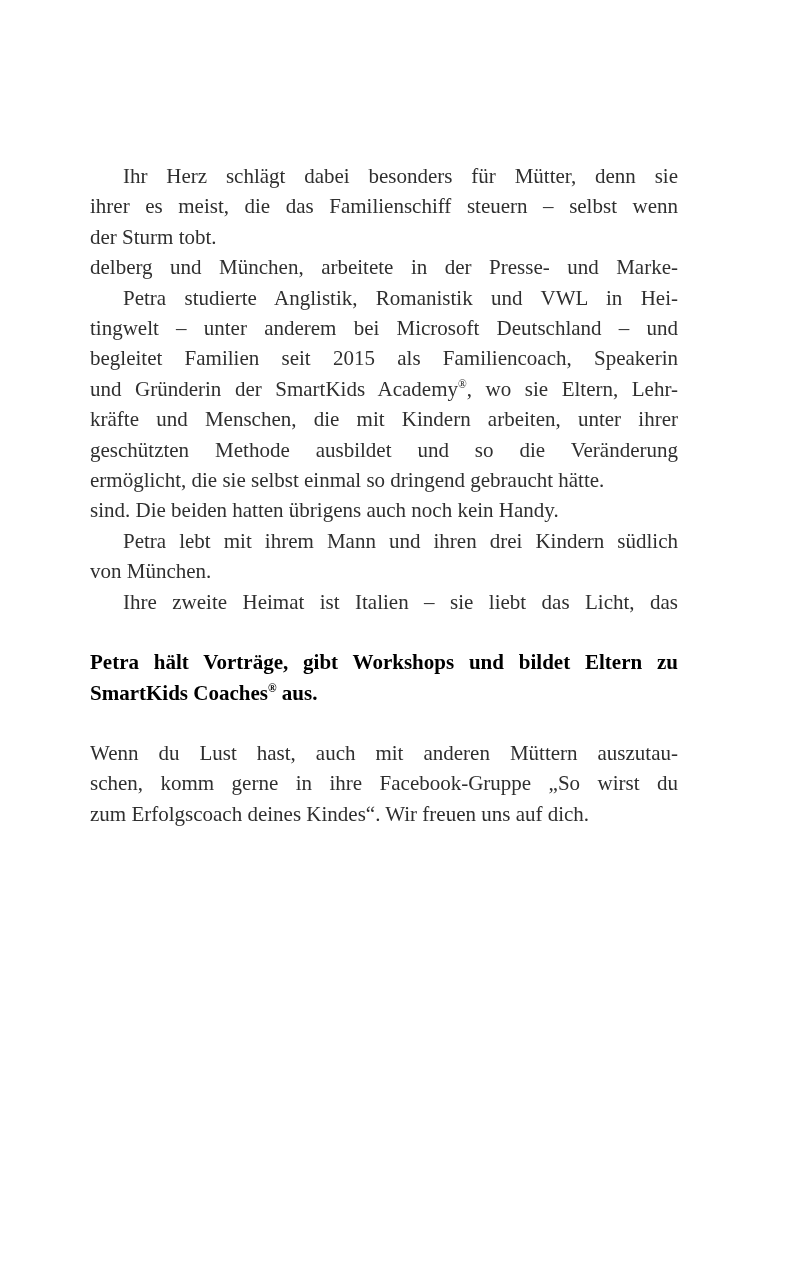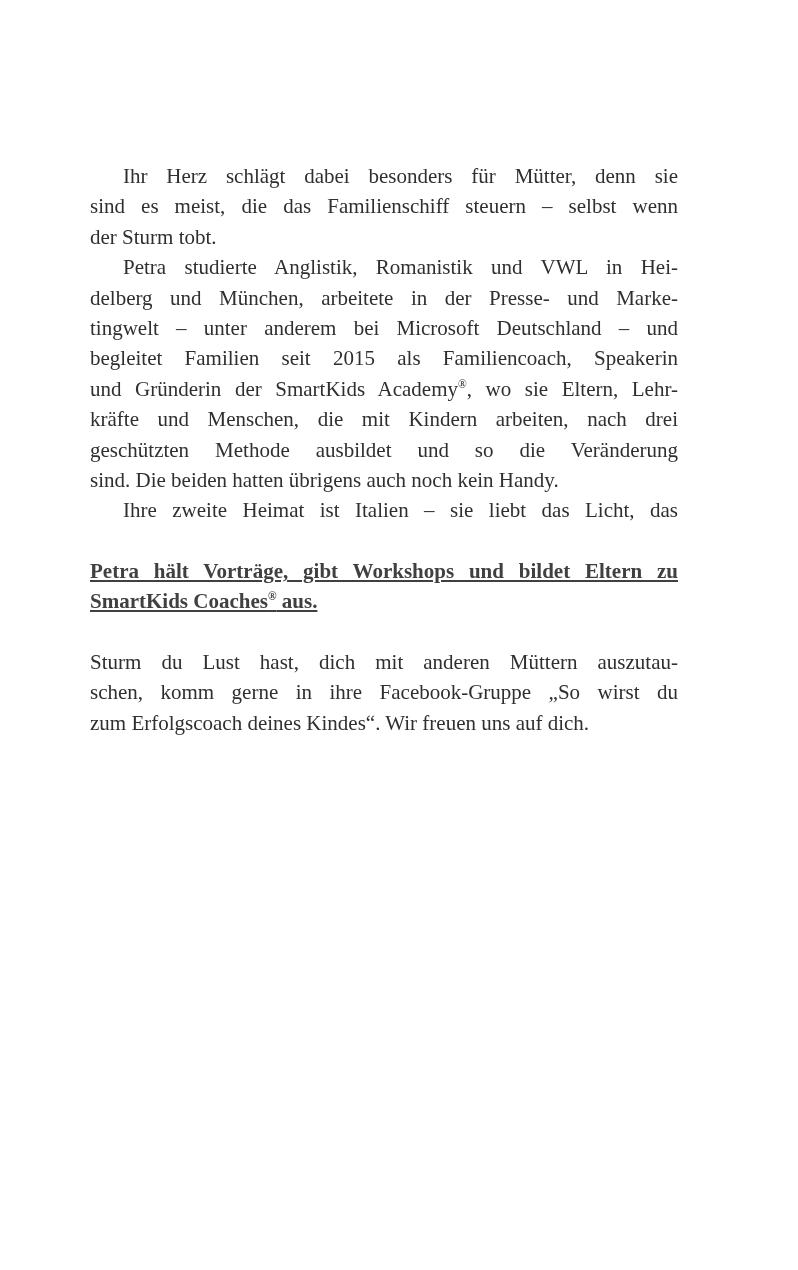--- a/index.html
+++ b/index.html
@@ -10,21 +10,21 @@
     font-family:"Liberation Serif", serif;
     color:#2f2f2f;
     overflow:hidden;
   }
   .text-block{
     position:absolute;left:90px;top:161px;width:588px;
     font-size:21px;line-height:30.4px;
   }
   .para{margin:0;}
   .para.space{margin-top:30px;}
-  .para.bold{font-weight:bold;color:#404040;text-decoration:underline;}
+  .para.bold{font-weight:bold;color:#000000;}
   .line{text-align:justify;text-align-last:justify;}
   .line.last{text-align-last:left;}
   .line.indent{text-indent:33px;}
   sup{font-size:0.55em;vertical-align:super;line-height:0;}
   .qr-row{
     position:absolute;left:90px;top:960px;
     display:flex;align-items:center;
   }
   .qr{
     width:143px;height:143px;
@@ -47,44 +47,49 @@
   }
 </style>
 </head>
 <body>
 
 <div class="page">
 
   <main class="text-block" id="paragraphs">
       <div class="para">
         <div class="line indent">Ihr Herz schlägt dabei besonders für Mütter, denn sie</div>
-        <div class="line">sind es meist, die das Familienschiff steuern – selbst wenn</div>
+        <div class="line">ihrer es meist, die das Familienschiff steuern – selbst wenn</div>
         <div class="line last">der Sturm tobt.</div>
       </div>
       <div class="para">
+        <div class="line">delberg und München, arbeitete in der Presse- und Marke-</div>
         <div class="line indent">Petra studierte Anglistik, Romanistik und VWL in Hei-</div>
-        <div class="line">delberg und München, arbeitete in der Presse- und Marke-</div>
         <div class="line">tingwelt – unter anderem bei Microsoft Deutschland – und</div>
         <div class="line">begleitet Familien seit 2015 als Familiencoach, Speakerin</div>
         <div class="line">und Gründerin der SmartKids Academy<sup>®</sup>, wo sie Eltern, Lehr-</div>
-        <div class="line">kräfte und Menschen, die mit Kindern arbeiten, nach drei</div>
+        <div class="line">kräfte und Menschen, die mit Kindern arbeiten, unter ihrer</div>
         <div class="line">geschützten Methode ausbildet und so die Veränderung</div>
+        <div class="line last">ermöglicht, die sie selbst einmal so dringend gebraucht hätte.</div>
       </div>
       <div class="para">
         <div class="line last">sind. Die beiden hatten übrigens auch noch kein Handy.</div>
+      </div>
+      <div class="para">
+        <div class="line indent">Petra lebt mit ihrem Mann und ihren drei Kindern südlich</div>
+        <div class="line last">von München.</div>
       </div>
       <div class="para">
         <div class="line indent">Ihre zweite Heimat ist Italien – sie liebt das Licht, das</div>
       </div>
       <div class="para bold space">
         <div class="line">Petra hält Vorträge, gibt Workshops und bildet Eltern zu</div>
         <div class="line last">SmartKids Coaches<sup>®</sup> aus.</div>
       </div>
       <div class="para space">
-        <div class="line">Sturm du Lust hast, dich mit anderen Müttern auszutau-</div>
+        <div class="line">Wenn du Lust hast, auch mit anderen Müttern auszutau-</div>
         <div class="line">schen, komm gerne in ihre Facebook-Gruppe „So wirst du</div>
         <div class="line last">zum Erfolgscoach deines Kindes“. Wir freuen uns auf dich.</div>
       </div>
     </main>
 
   <section class="qr-row">
     <div class="qr" id="qr">
         <div class="m"></div>
         <div class="m"></div>
         <div class="m"></div>

